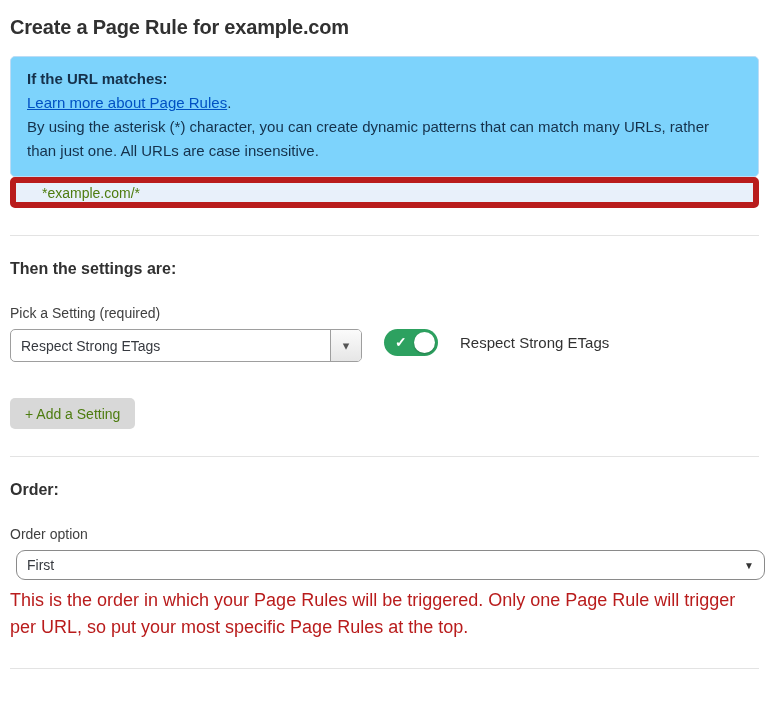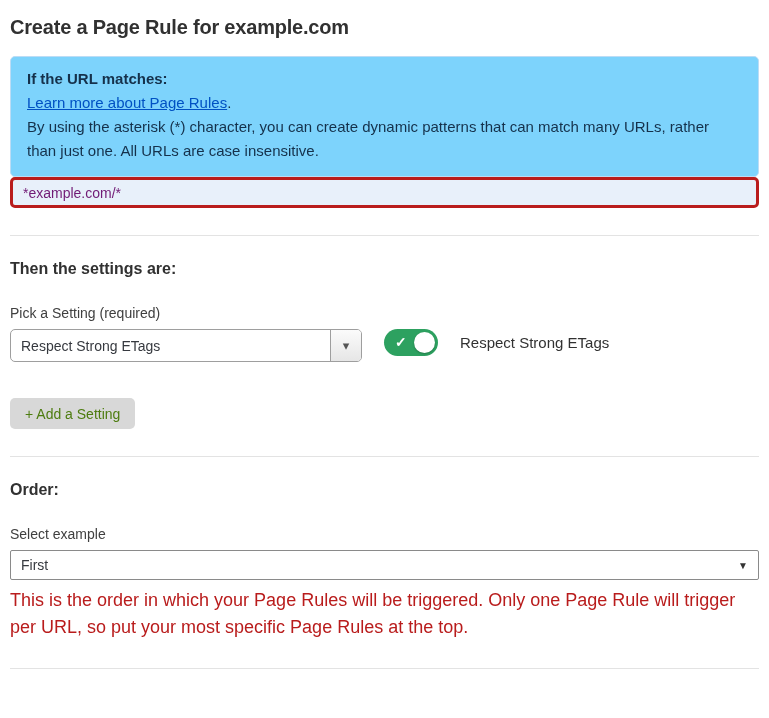--- a/index.html
+++ b/index.html
@@ -41,25 +41,25 @@
   .field-label {
     font-size: 14px;
     color: #404040;
     margin: 27px 0 8px 0;
   }
 
   .url-input {
     width: 100%;
     height: 31px;
     background: #e8f0fa;
-    border: 3px solid #b91c1c;
-    border-radius: 5px;
-    padding: 0 10px;
-    font-size: 14px;
-    color: #701a75;
+    border: 6px solid #b91c1c;
+    border-radius: 5px;
+    padding: 0 26px;
+    font-size: 14px;
+    color: #4d7c0f;
     font-family: "Liberation Sans", sans-serif;
     outline: none;
   }
 
   .divider {
     border: none;
     border-top: 1px solid #e3e3e3;
     margin: 27px 0 0 0;
   }
 
@@ -156,29 +156,30 @@
   .btn-gray {
     background: #d8d8d8;
     color: #4d7c0f;
   }
   .add-setting-btn { margin-top: 36px; }
 
   .select-box {
     width: 100%;
     height: 30px;
     border: 1px solid #8a8a8a;
-    border-radius: 2px;
+    border-radius: 9px;
     background: #ffffff;
     display: flex;
     align-items: center;
     justify-content: space-between;
     padding: 0 10px;
     font-size: 14px;
     color: #36393f;
     cursor: pointer;
+    margin-left: 6px;
   }
   .select-chevron { font-size: 10px; color: #333333; }
 
   .help-text {
     font-size: 18px;
     color: #b91c1c;
     line-height: 1.5;
     margin-top: 7px;
   }
 </style>
@@ -219,21 +220,21 @@
       <span class="toggle-label">Respect Strong ETags</span>
     </div>
   </div>
 
   <button class="btn btn-gray add-setting-btn">+ Add a Setting</button>
 
   <hr class="divider">
 
   <h2 class="section-heading">Order:</h2>
 
-  <div class="field-label">Select example</div>
+  <div class="field-label">Order option</div>
 
   <div class="select-box">
     <span>First</span>
     <span class="select-chevron">▼</span>
   </div>
 
   <div class="help-text">This is the order in which your Page Rules will be triggered. Only one Page Rule will trigger per URL, so put your most specific Page Rules at the top.</div>
 
   <hr class="divider">
 

